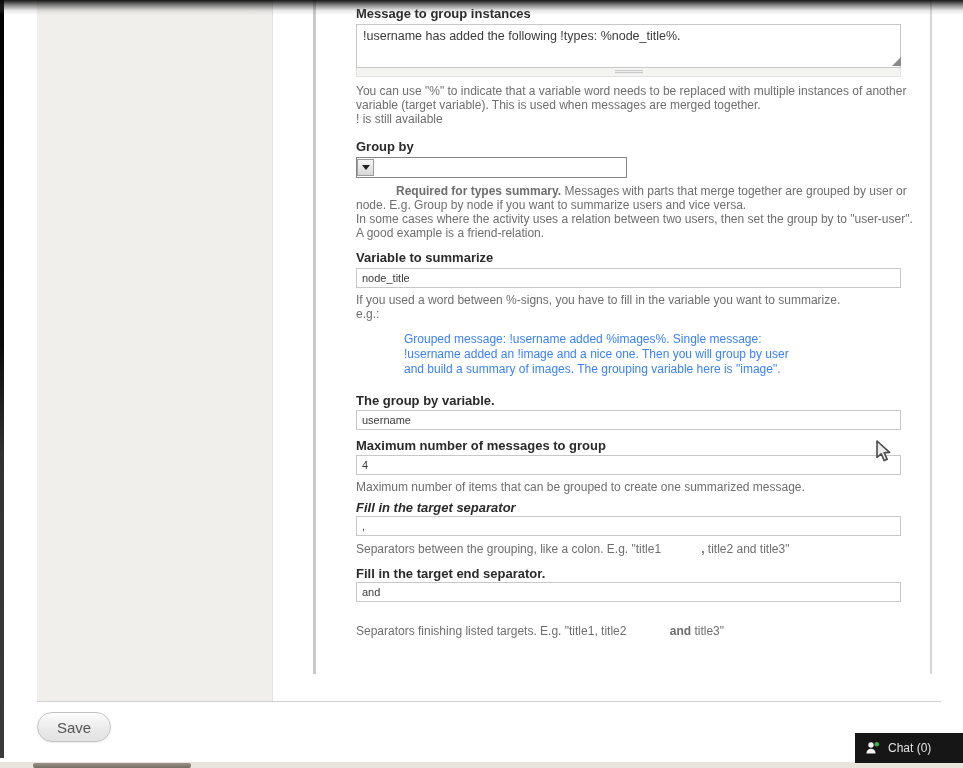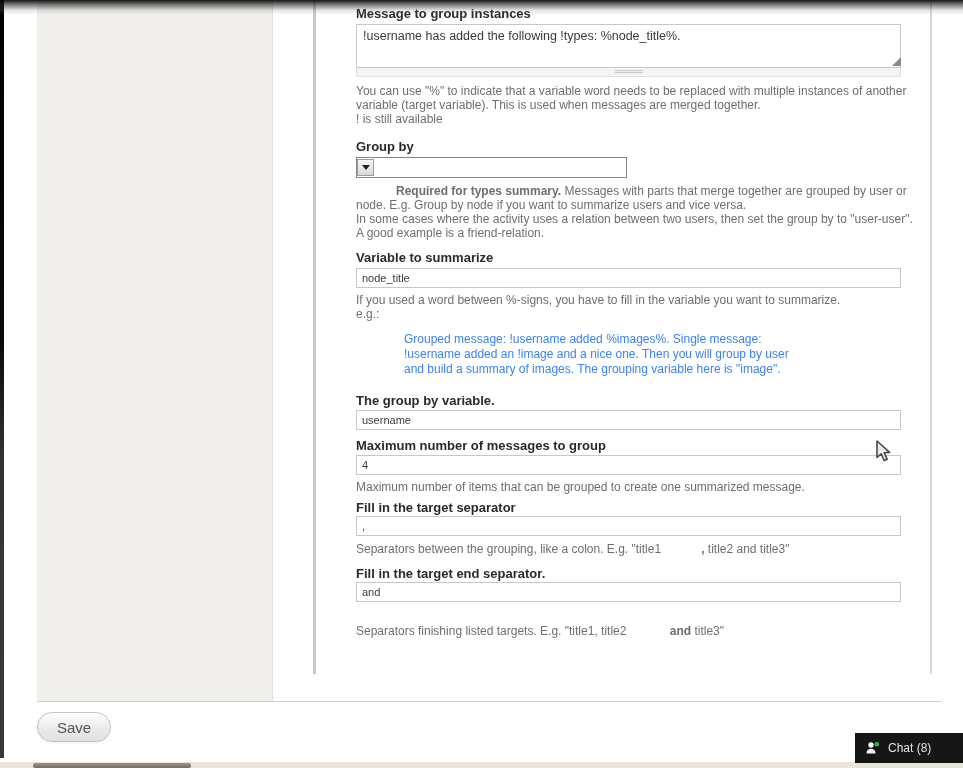--- a/index.html
+++ b/index.html
@@ -97,39 +97,39 @@
 e.g.:</div>
     <div class="example">Grouped message: !username added %images%. Single message: !username added an !image and a nice one. Then you will group by user and build a summary of images. The grouping variable here is "image".</div>
 
     <div class="f-label" style="margin-top:16px;">The group by variable.</div>
     <input class="txt" style="margin-top: 2px;" value="username">
 
     <div class="f-label" style="margin-top:8px;">Maximum number of messages to group</div>
     <input class="txt" style="margin-top: 2px;" value="4">
     <div class="help" style="margin-top:5px;">Maximum number of items that can be grouped to create one summarized message.</div>
 
-    <div class="f-label" style="">Fill in the target separator</div>
+    <div class="f-label" style="font-style:italic;">Fill in the target separator</div>
     <input class="txt" style="margin-top: 1px;" value=",">
     <div class="help" style="margin-top:6px;"><span>Separators between the grouping, like a colon. E.g. "title1</span><b class="inlinebold">,</b><span> title2 and title3"</span></div>
 
     <div class="f-label" style="margin-top:10px;">Fill in the target end separator.</div>
     <input class="txt" style="margin-top: 1px;" value="and">
     <div class="help" style="margin-top:22px;"><span>Separators finishing listed targets. E.g. "title1, title2 </span><b class="inlinebold">and</b><span> title3"</span></div>
 
   </div>
 
   <button class="save-btn">Save</button>
 
   <div class="chat-bar">
     <svg width="16" height="16" viewBox="0 0 16 16">
       <circle cx="6" cy="5" r="2.7" fill="#f2f2f2"></circle>
       <path d="M1.4 13.6 C1.4 10.4 3.4 8.8 6 8.8 C8.6 8.8 10.6 10.4 10.6 13.6 Z" fill="#f2f2f2"></path>
       <circle cx="11.8" cy="4.2" r="2.3" fill="#3bb54a"></circle>
     </svg>
-    <span class="chat-label">Chat (8)</span>
+    <span class="chat-label">Chat (0)</span>
   </div>
 
   <div class="bottom-strip">
     <div class="bottom-strip-bar"></div>
   </div>
 
   <div class="left-edge"></div>
   <div class="top-shadow"></div>
 
   <svg class="cursor" width="20" height="23" viewBox="0 0 20 23">

